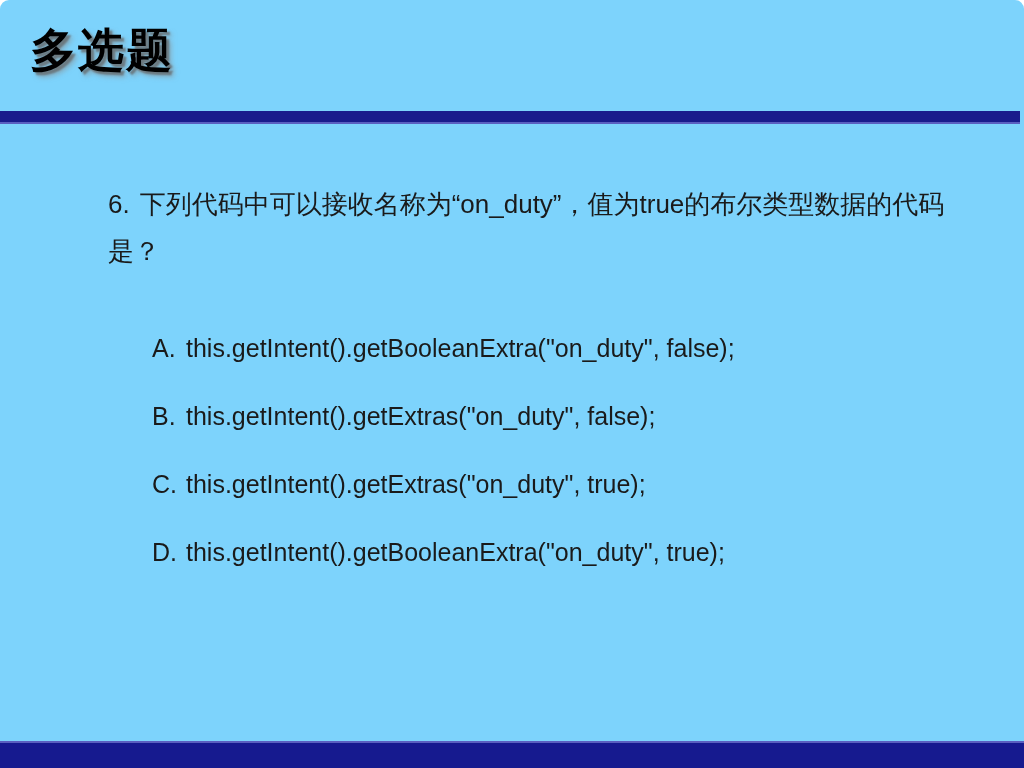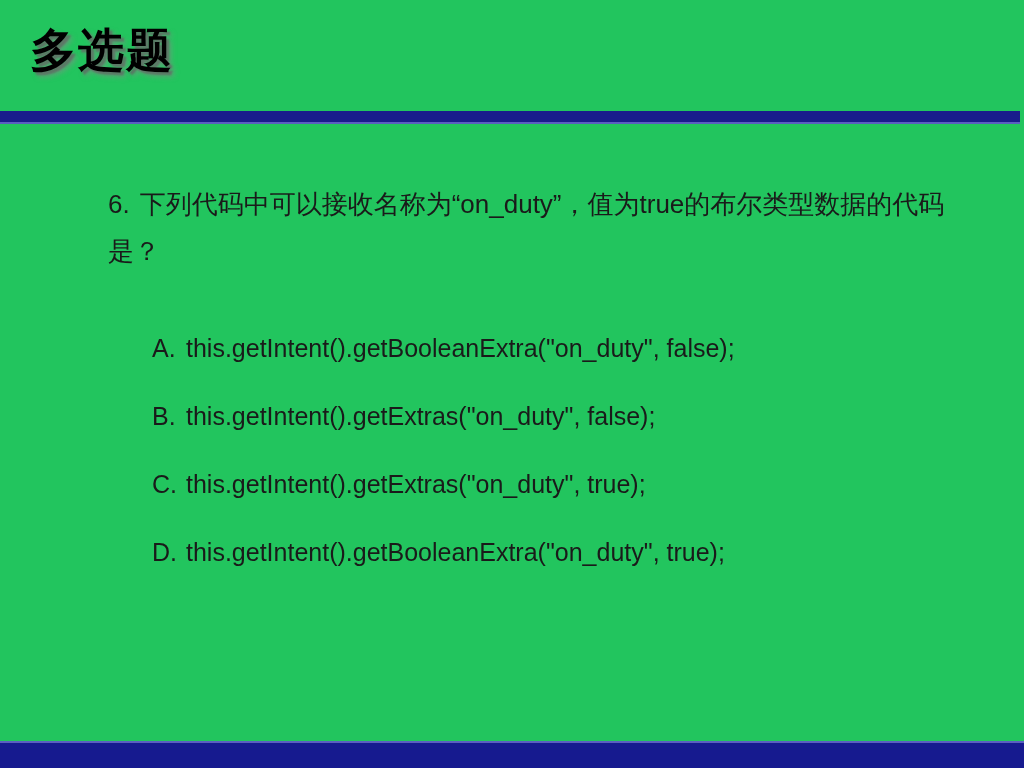--- a/index.html
+++ b/index.html
@@ -11,21 +11,22 @@
     height: 768px;
     background: #ffffff;
     font-family: "Liberation Sans", "DejaVu Sans", sans-serif;
     overflow: hidden;
     position: relative;
   }
 
   .slide {
     position: absolute;
     inset: 0;
-    background: #22c55e;
+    background: #7dd3fc;
+    border-radius: 9px;
   }
 
   
   .slide-title {
     position: absolute;
     left: 30px;
     top: 22px;
     font-size: 46px;
     font-weight: bold;
     color: #000000;

